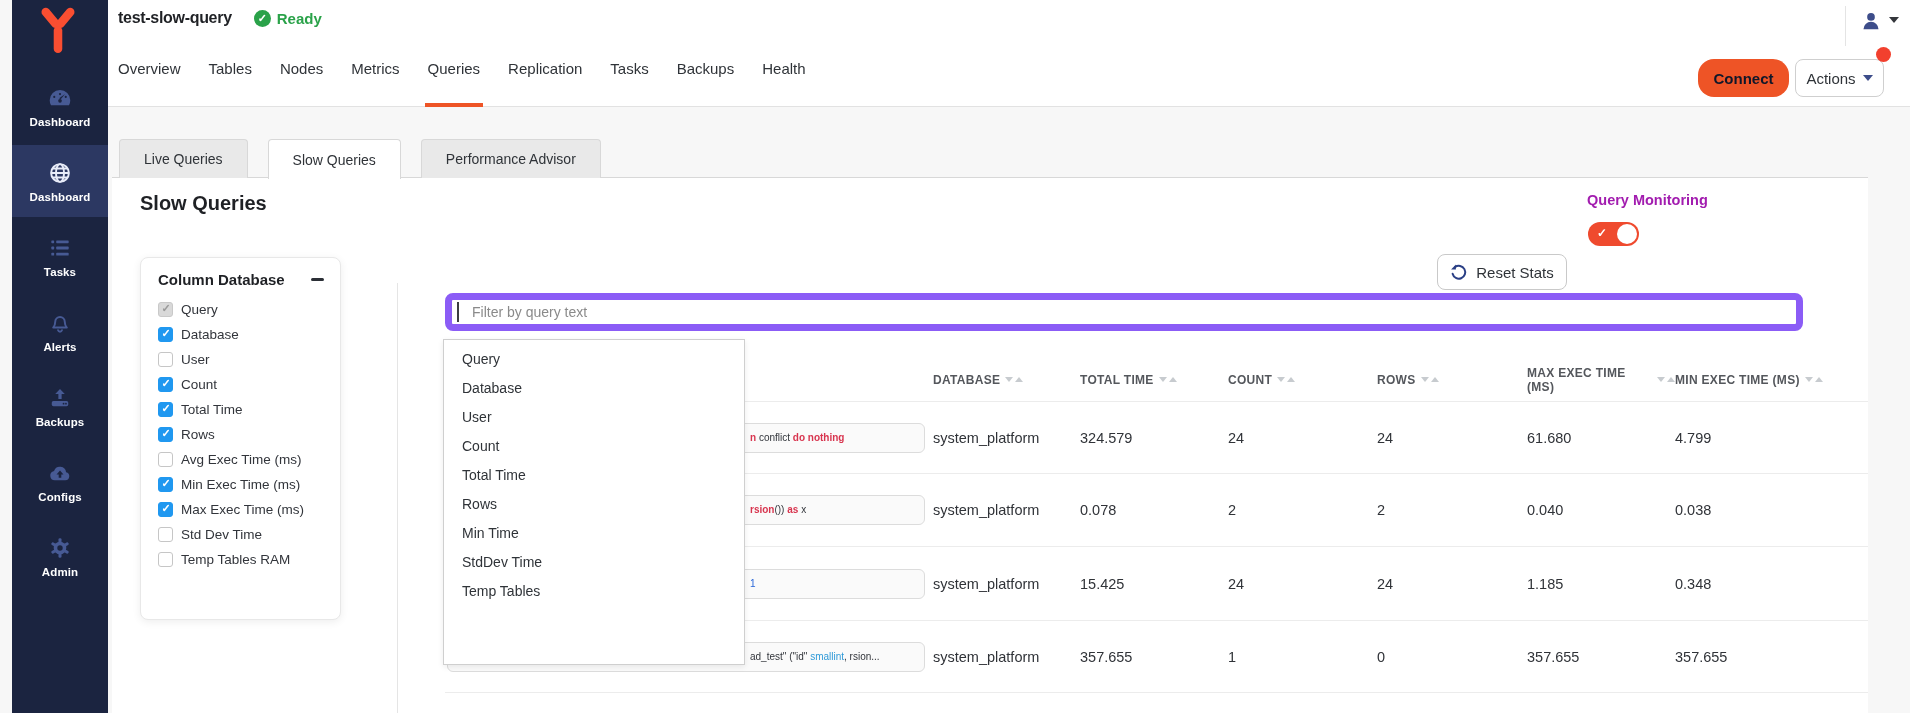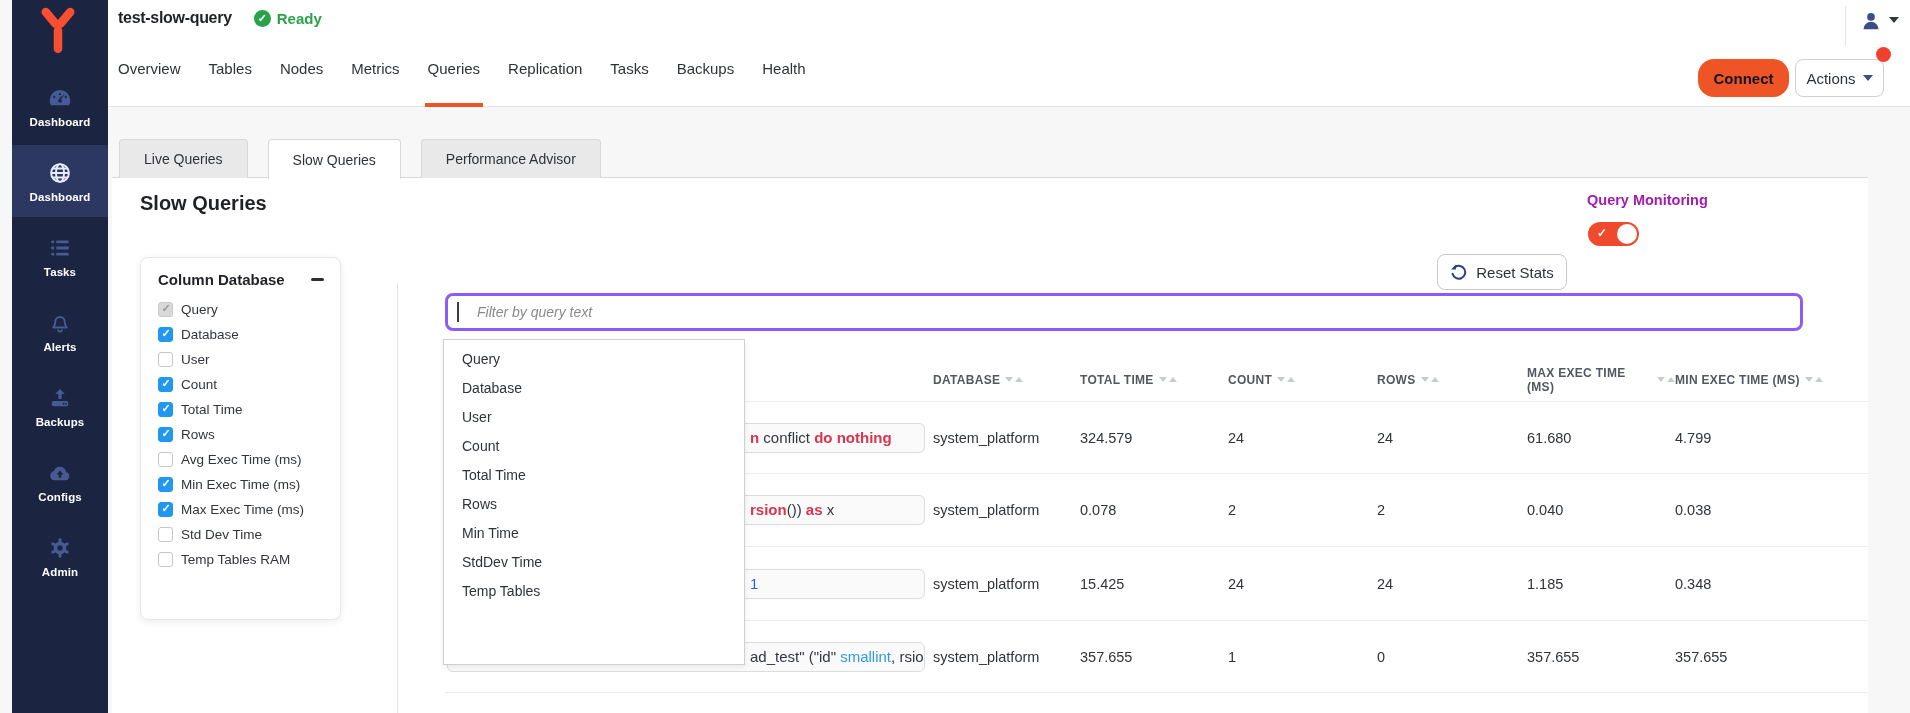--- a/index.html
+++ b/index.html
@@ -82,23 +82,23 @@
   .cb.checked { background:var(--check-blue,#2098f0); border-color:var(--check-blue,#2098f0); }
   .cb.checked::after { content:"✓"; position:absolute; left:2.5px; top:-1px; color:#fff;
                        font-size:11px; font-weight:700; }
   .cb.disabled { background:#d9d9d9; border-color:#c9c9c9; }
   .cb.disabled::after { color:#9a9a9a; }
   .cb-label { font-size:13.5px; color:#32353b; }
 
   
   .v-divider { position:absolute; left:285px; top:105px; bottom:0; width:1px; background:#e5e5e5; }
   .filter-input { position:absolute; left:333px; top:115px; width:1358px; height:38px;
-                  border:3px solid #8b5cf6; border-radius:8px; font-size:14px; color:#2f3338;
-                  padding-left:29px; outline:none; background:#fff;
-                  font-family:"Liberation Sans", sans-serif;font-style:italic; }
+                  border:7px solid #8b5cf6; border-radius:8px; font-size:14px; color:#2f3338;
+                  padding-left:20px; outline:none; background:#fff;
+                  font-family:"Liberation Sans", sans-serif; }
   .filter-input::placeholder { color:#8a8a8a; }
   .text-caret { position:absolute; left:345px; top:124px; width:1.5px; height:20px; background:#3a3d42; }
 
   .dropdown { position:absolute; left:331px; top:161px; width:302px; height:326px; background:#fff;
               border:1px solid #cfcfcf; box-shadow:0 2px 6px rgba(0,0,0,.08); z-index:30;
               padding-top:5px; }
   .dd-item { height:29px; line-height:29px; padding-left:18px; font-size:14px; color:#2f3338; cursor:pointer; }
 
   .table { position:absolute; left:333px; top:180px; width:1423px; }
   .trow { display:grid; grid-template-columns:488px 147px 148px 149px 150px 148px 1fr;
@@ -109,21 +109,21 @@
   .sa-d { width:0; height:0; border-left:4px solid transparent; border-right:4px solid transparent;
           border-top:5px solid #c7cbcf; }
   .sa-u { width:0; height:0; border-left:4px solid transparent; border-right:4px solid transparent;
           border-bottom:5px solid #c7cbcf; }
   .tbody-row { font-size:14.5px; color:#303338; }
   .qcell { position:relative; height:100%; }
   .qbox { position:absolute; left:2px; top:50%; transform:translateY(-50%); width:478px; height:30px;
           background:#fafafa; border:1px solid #dcdcdc; border-radius:6px; overflow:hidden;
           cursor:pointer; }
   .qfrag { position:absolute; left:302px; top:0; line-height:28px; white-space:nowrap;
-           font-size:15px; color:#32353b; }
+           font-size:10px; color:#32353b; }
   .qfrag .kw  { color:var(--kw-red,#d8354f); font-weight:700; }
   .qfrag .num { color:var(--num-blue,#2866d8); }
   .qfrag .typ { color:var(--type-blue,#2f9ad8); }
 </style>
 </head>
 <body>
 
 <div class="screen">
 
   <nav class="sidebar">

